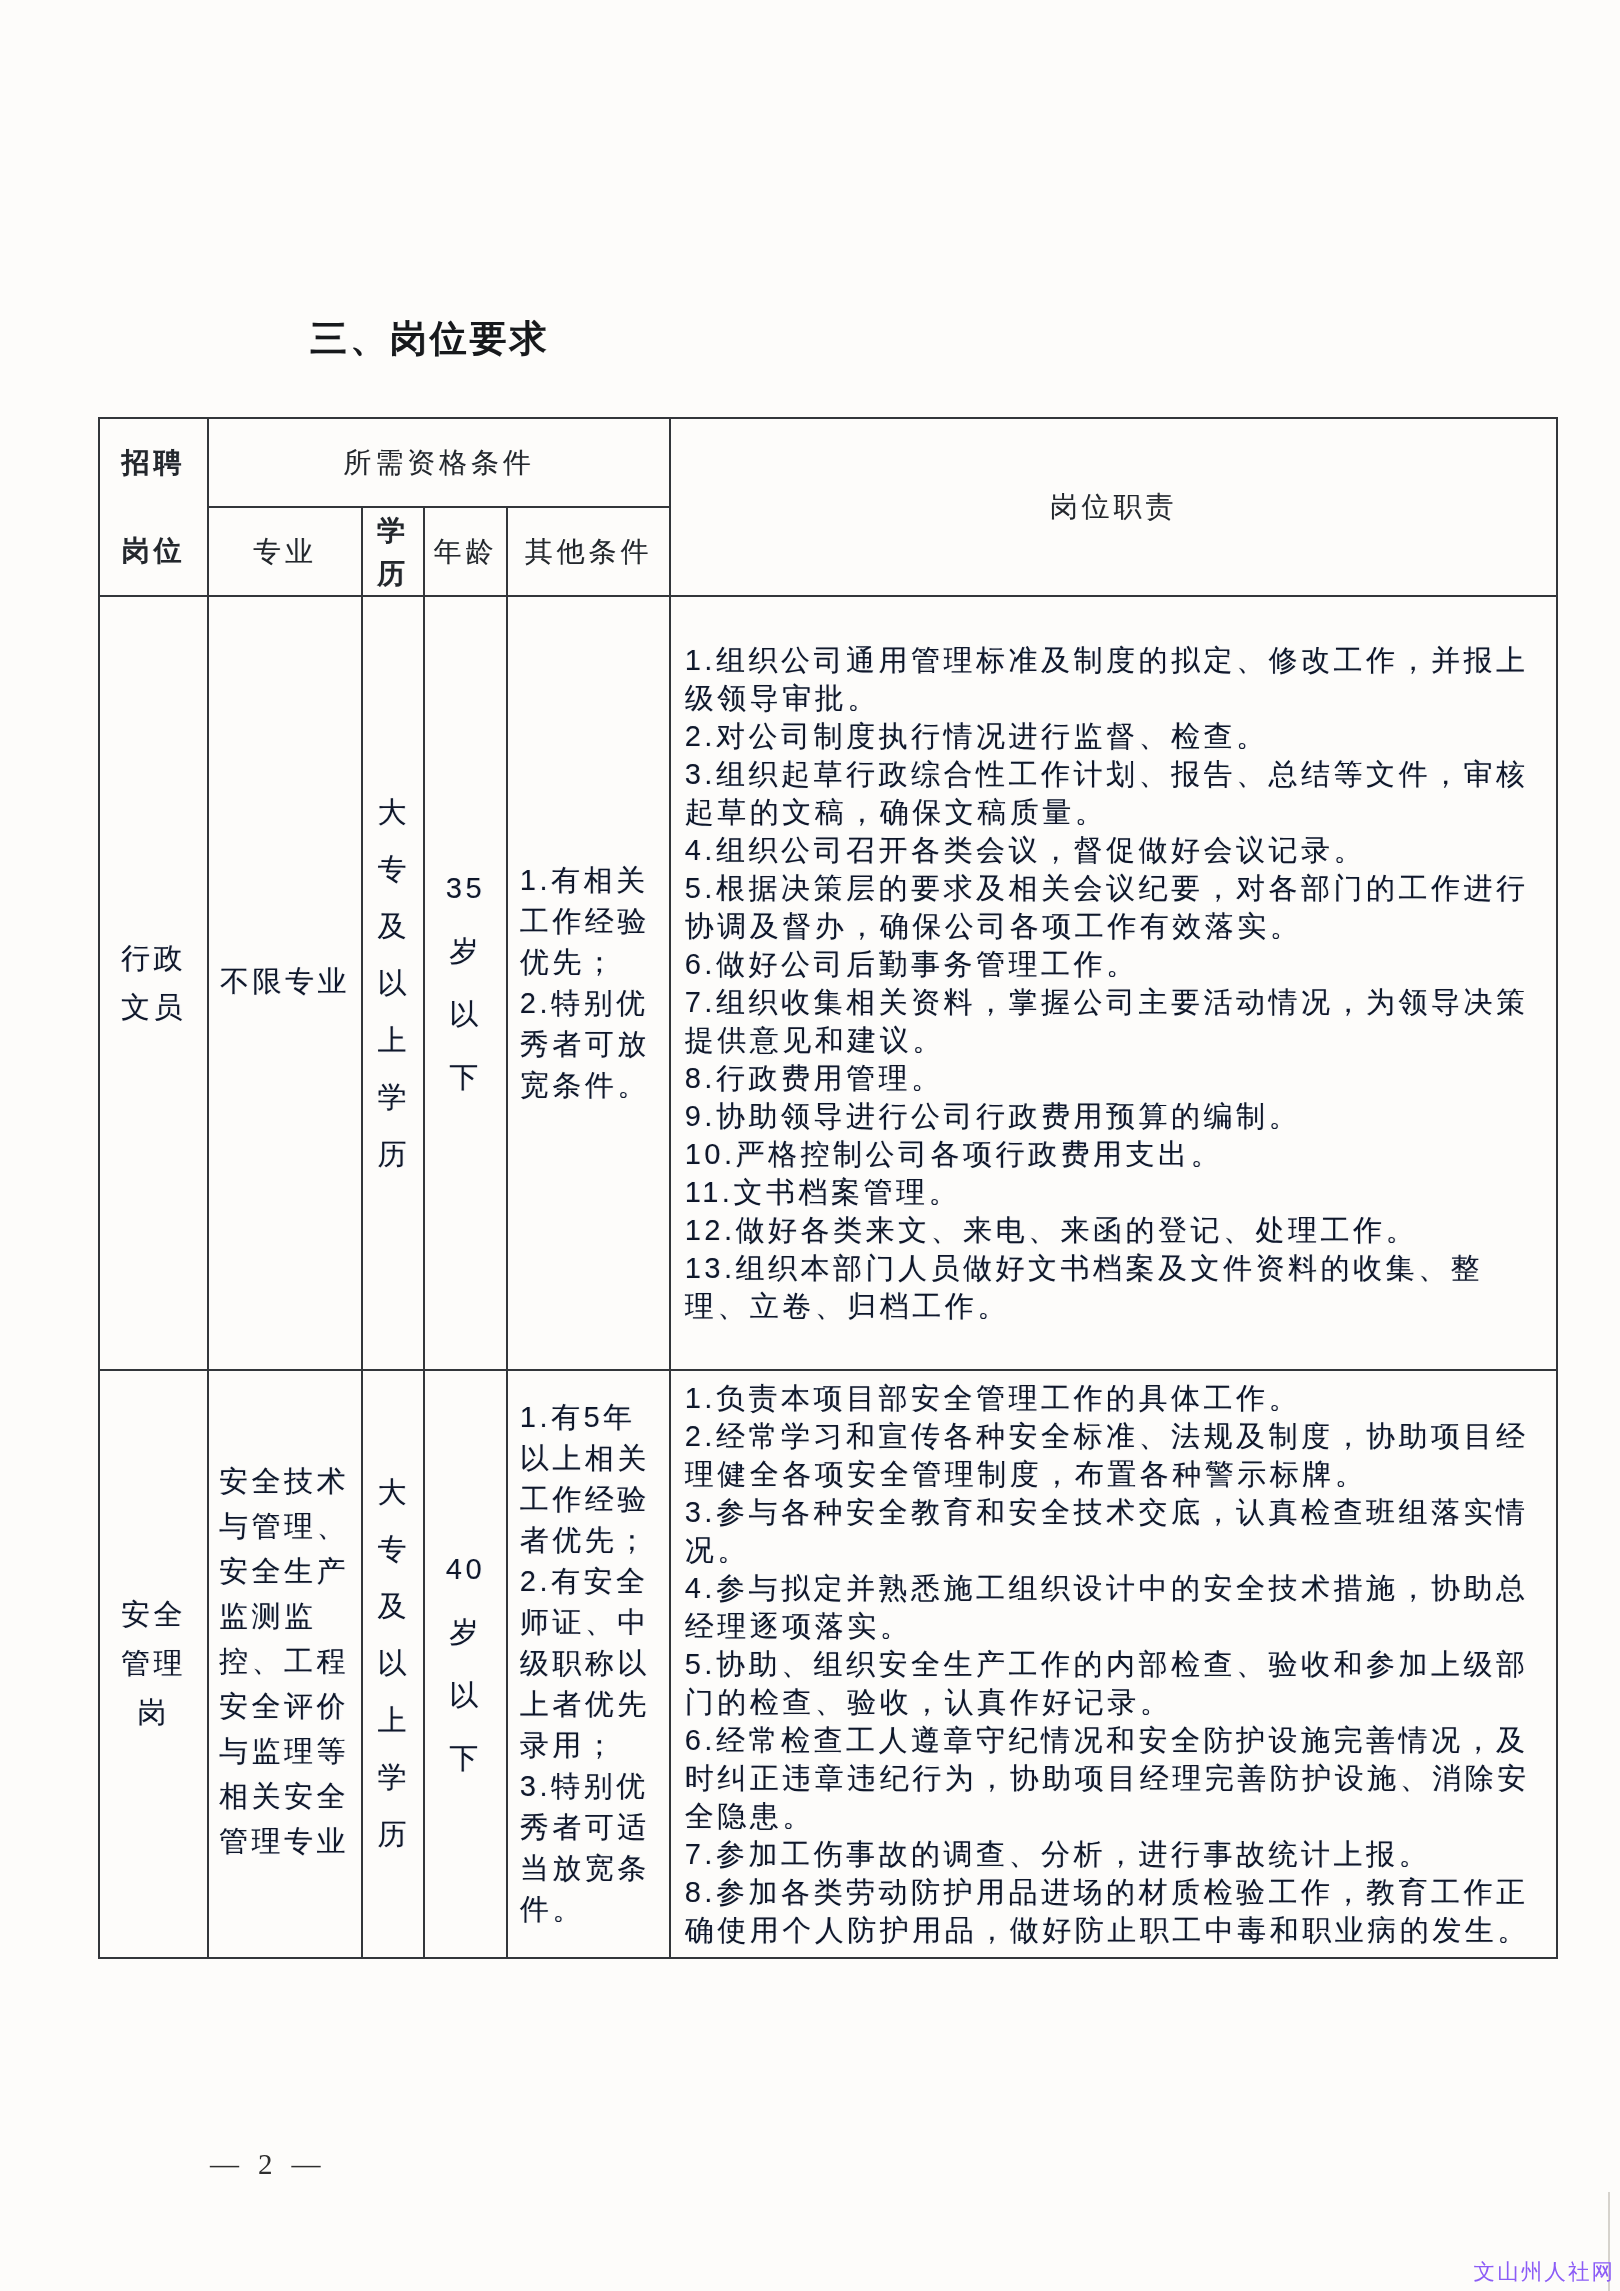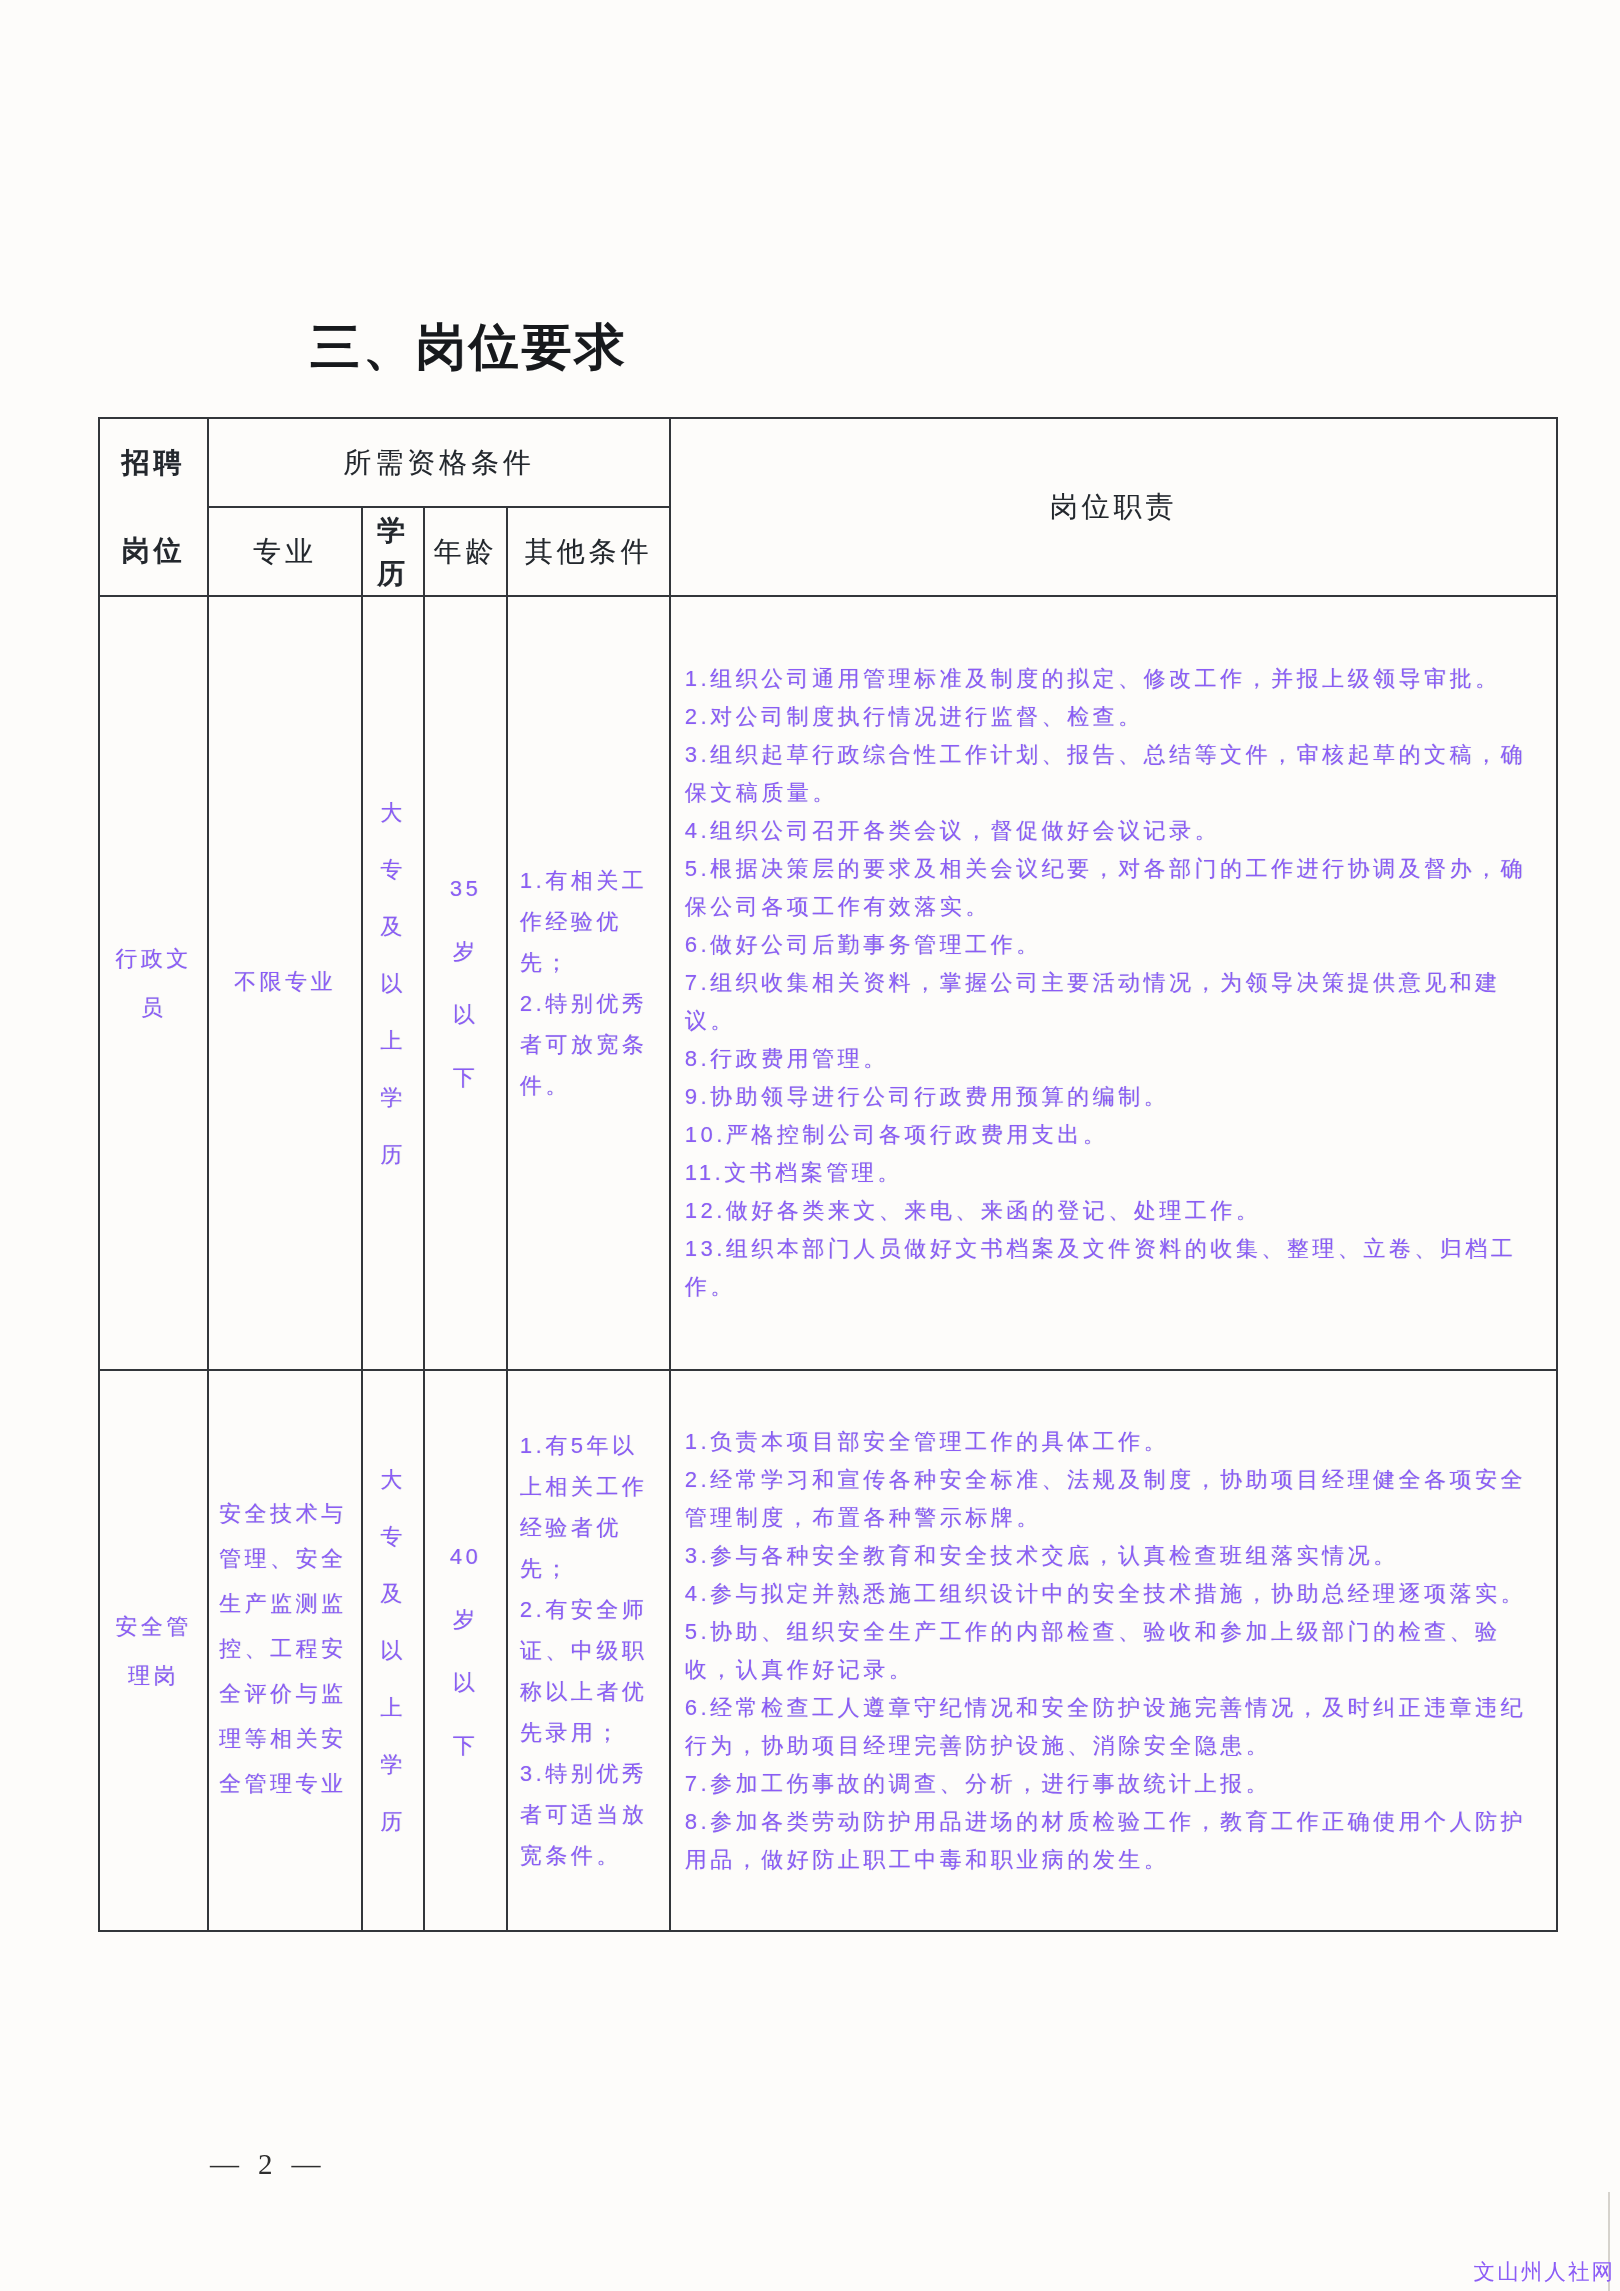--- a/index.html
+++ b/index.html
@@ -1,39 +1,39 @@
 <!DOCTYPE html>
 <html><head>
 <meta charset="utf-8">
 <style>
   html,body{margin:0;padding:0;}
   body{background:#ffffff;font-family:"Liberation Sans",sans-serif;}
   .page{position:relative;width:1620px;height:2292px;background:#fdfcfa;overflow:hidden;}
 
   
-  .doc-title{position:absolute;left:310px;top:314px;font-size:50px;font-weight:700;
+  .doc-title{position:absolute;left:310px;top:314px;font-size:37px;font-weight:700;
     color:#17191c;letter-spacing:2.9px;text-shadow:0.4px 0.4px 0.6px rgba(40,45,55,.35);}
 
   
   table.req{position:absolute;left:98px;top:417px;width:1457px;border-collapse:collapse;
     table-layout:fixed;}
   table.req td,table.req th{border:2px solid #33363a;padding:0;vertical-align:middle;
     font-weight:normal;}
   table.req{border:2.9px solid #2c2f33;}
   tr.hA{height:88px;}
   tr.hB{height:86px;}
   tr.r1{height:774px;}
   tr.r2{height:561px;}
   .hdr{font-size:28px;font-weight:700;color:#23272c;text-align:center;letter-spacing:3.9px;
     text-shadow:0.4px 0.4px 0.6px rgba(60,70,90,.3);}
   th.qual-head{border-bottom-width:2.9px;}
   .two-line-head{width:71px;margin:0 auto;line-height:88px;word-break:break-all;}
   .edu-head{width:35px;margin:0 auto;line-height:43px;word-break:break-all;}
 
-  .cell-body{color:#8b5cf6;font-size:22px;letter-spacing:3.5px;
+  .cell-body{color:#0f172a;font-size:29px;letter-spacing:3.5px;
     text-shadow:0.4px 0.4px 0.9px rgba(120,140,170,.45);}
   .pos-label{width:90px;margin:0 auto;text-align:center;line-height:49px;word-break:break-all;}
   .major-cell{text-align:center;font-family:Liberation Mono, monospace;}
   .major-text{padding:0 9.8px;line-height:45px;text-align:left;display:inline-block;
     max-width:132px;}
   .major-single{text-align:center;line-height:45px;}
   .edu-text{width:31px;margin:0 auto;line-height:57px;word-break:break-all;text-align:center;}
   .age-text{width:47px;margin:0 auto;line-height:63px;word-break:break-all;text-align:center;}
   td.cond-cell{vertical-align:middle;margin-top:29px;}
   .cond-wrap{padding:7.8px 7.8px 7.8px 11.8px;line-height:41px;text-align:left;}

